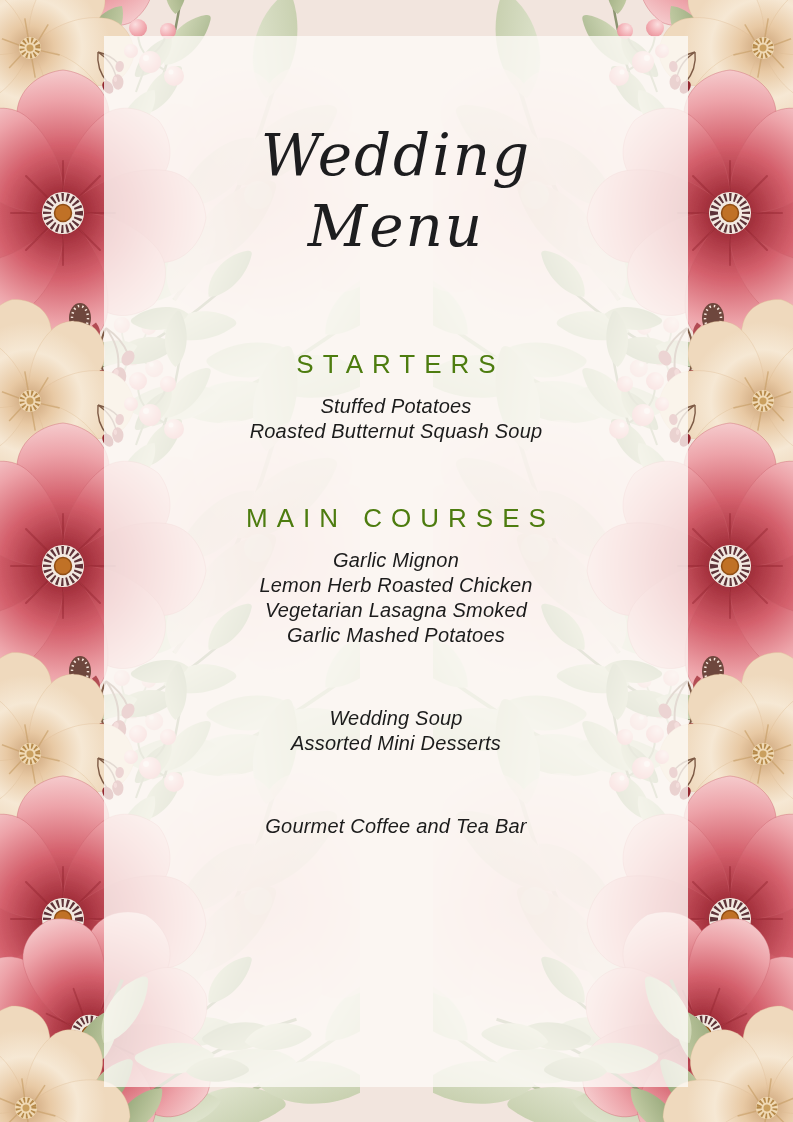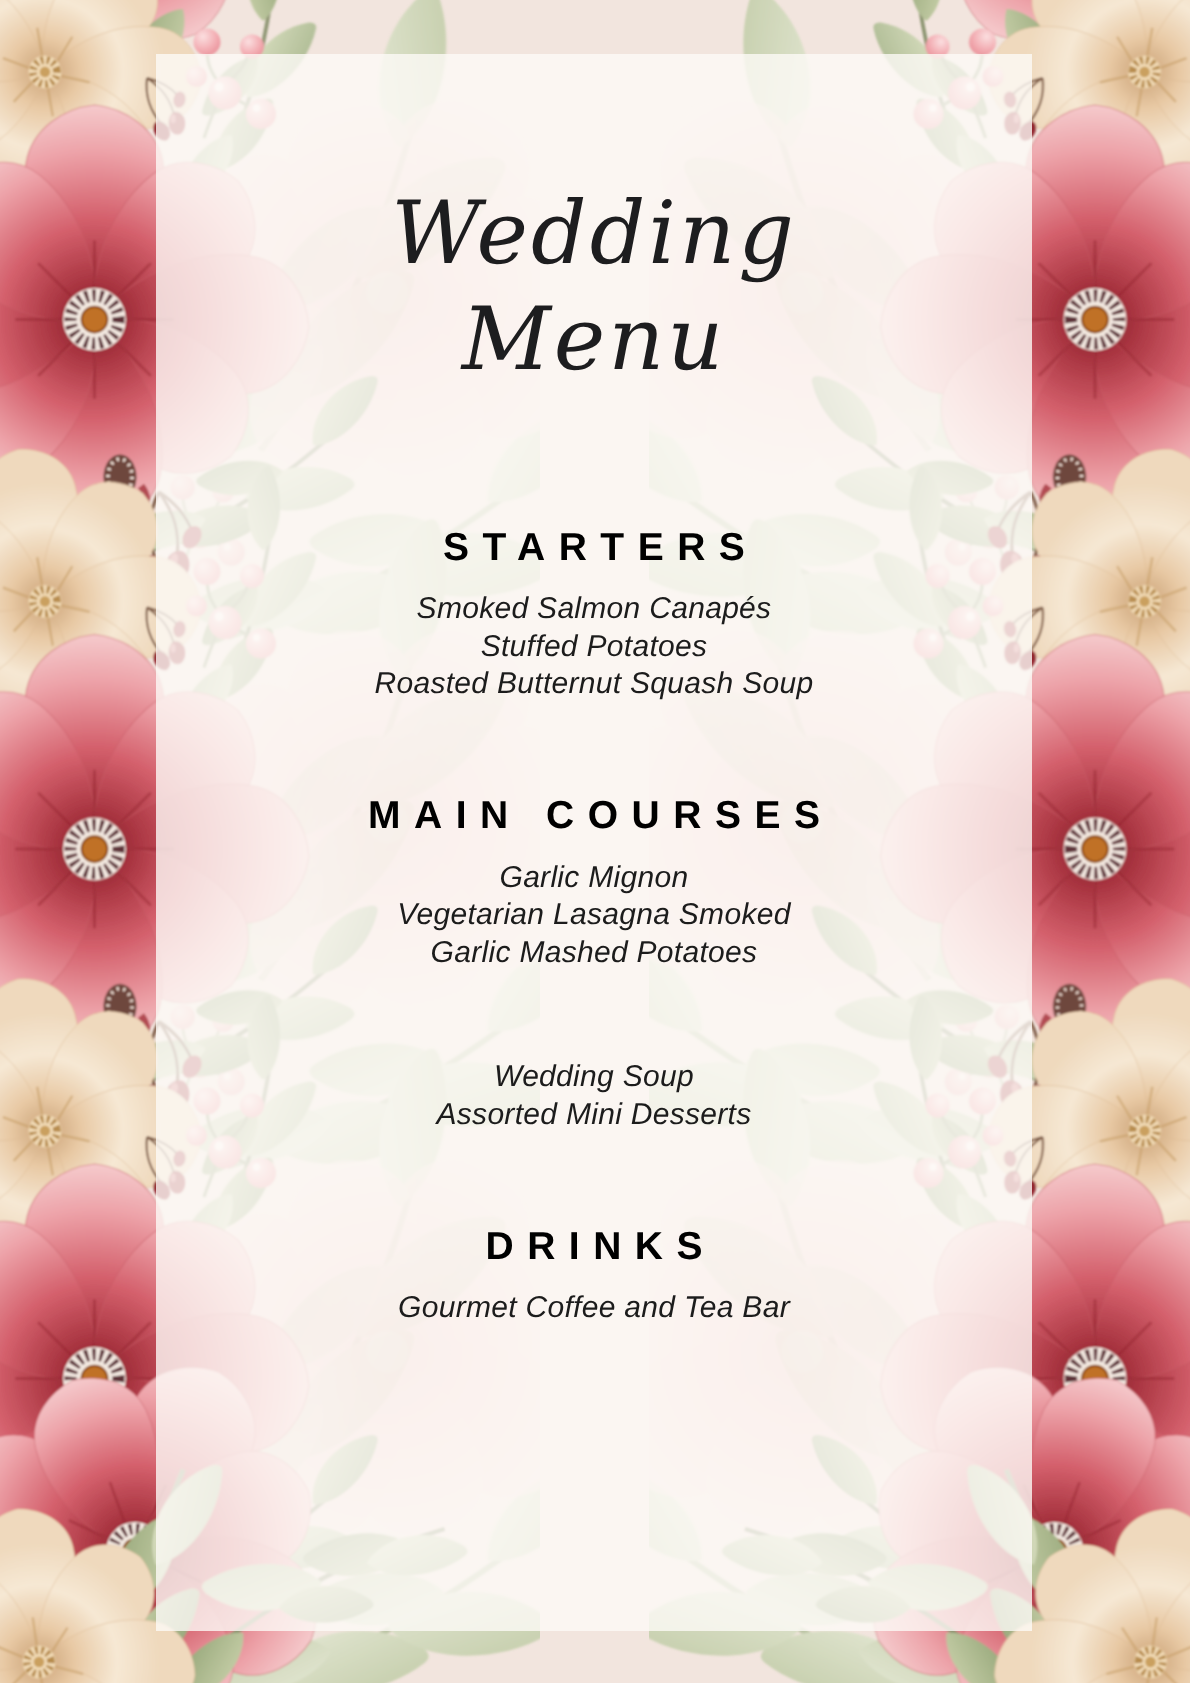--- a/index.html
+++ b/index.html
@@ -28,23 +28,23 @@
     font-family:"DejaVu Serif",serif;
     font-style:italic;font-weight:500;
     font-size:58px;line-height:71px;letter-spacing:2px;
     color:#1d1d1f;
   }
   .title .line{display:block;}
   .menu-section{margin:58px 0 0 0;}
   .menu-section.first{margin-top:86px;}
   .section-heading{
     margin:0;
-    font-size:26px;line-height:32px;font-weight:700;
+    font-size:26px;line-height:32px;font-weight:400;
     letter-spacing:9px;text-indent:9px; 
-    color:#000000;
+    color:#4d7c0f;
   }
   .items{margin-top:14px;}
   .item{
     font-style:italic;font-weight:500;
     font-size:20px;line-height:25px;
     letter-spacing:0.2px;
     color:#1c1c1c;
   }
 </style>
 </head>
@@ -231,43 +231,42 @@
   <div class="content">
 
     <h1 class="title">
       <span class="line">Wedding</span>
       <span class="line">Menu</span>
     </h1>
 
     <section class="menu-section first">
       <h2 class="section-heading">STARTERS</h2>
       <div class="items">
-        <div class="item">Smoked Salmon Canapés</div>
         <div class="item">Stuffed Potatoes</div>
         <div class="item">Roasted Butternut Squash Soup</div>
       </div>
     </section>
 
     <section class="menu-section">
       <h2 class="section-heading">MAIN COURSES</h2>
       <div class="items">
         <div class="item">Garlic Mignon</div>
+        <div class="item">Lemon Herb Roasted Chicken</div>
         <div class="item">Vegetarian Lasagna Smoked</div>
         <div class="item">Garlic Mashed Potatoes</div>
       </div>
     </section>
 
     <section class="menu-section">
       <div class="items">
         <div class="item">Wedding Soup</div>
         <div class="item">Assorted Mini Desserts</div>
       </div>
     </section>
 
     <section class="menu-section">
-      <h2 class="section-heading">DRINKS</h2>
       <div class="items">
         <div class="item">Gourmet Coffee and Tea Bar</div>
       </div>
     </section>
 
   </div>
 </div>
 
 </body></html>

